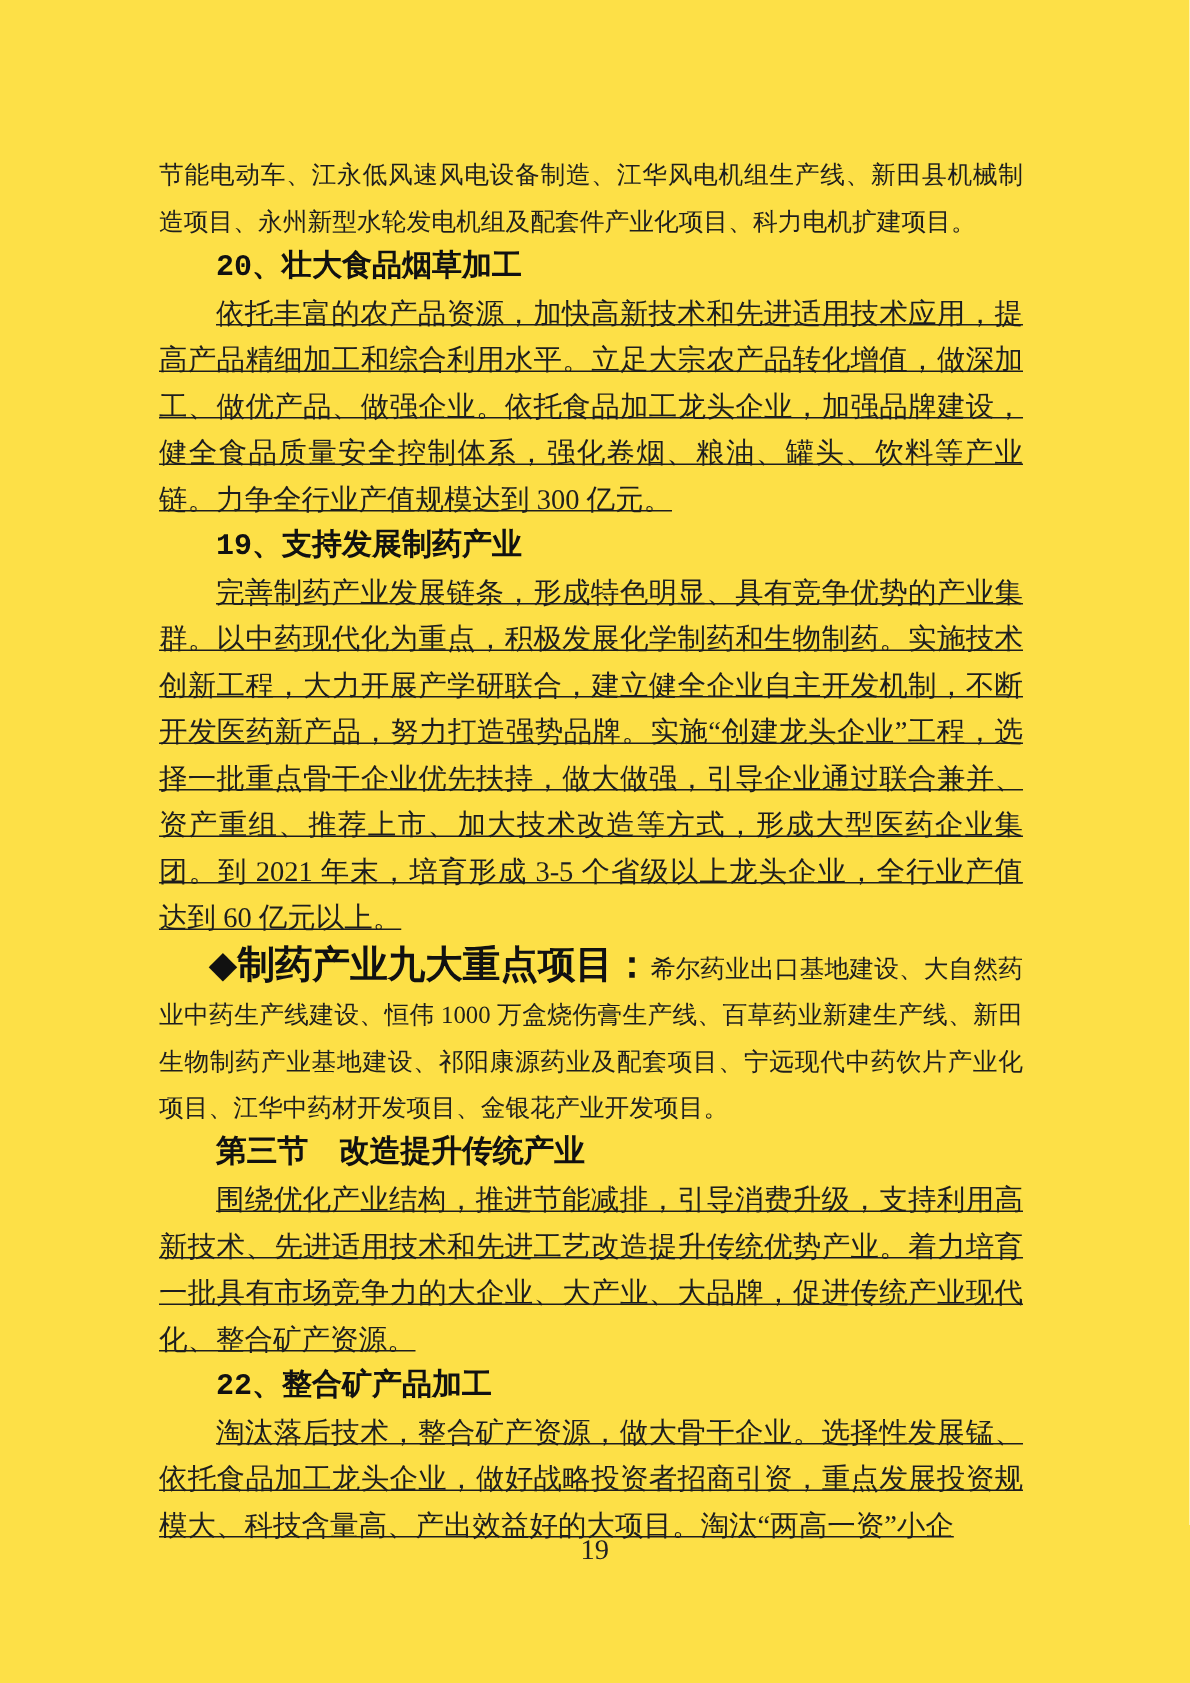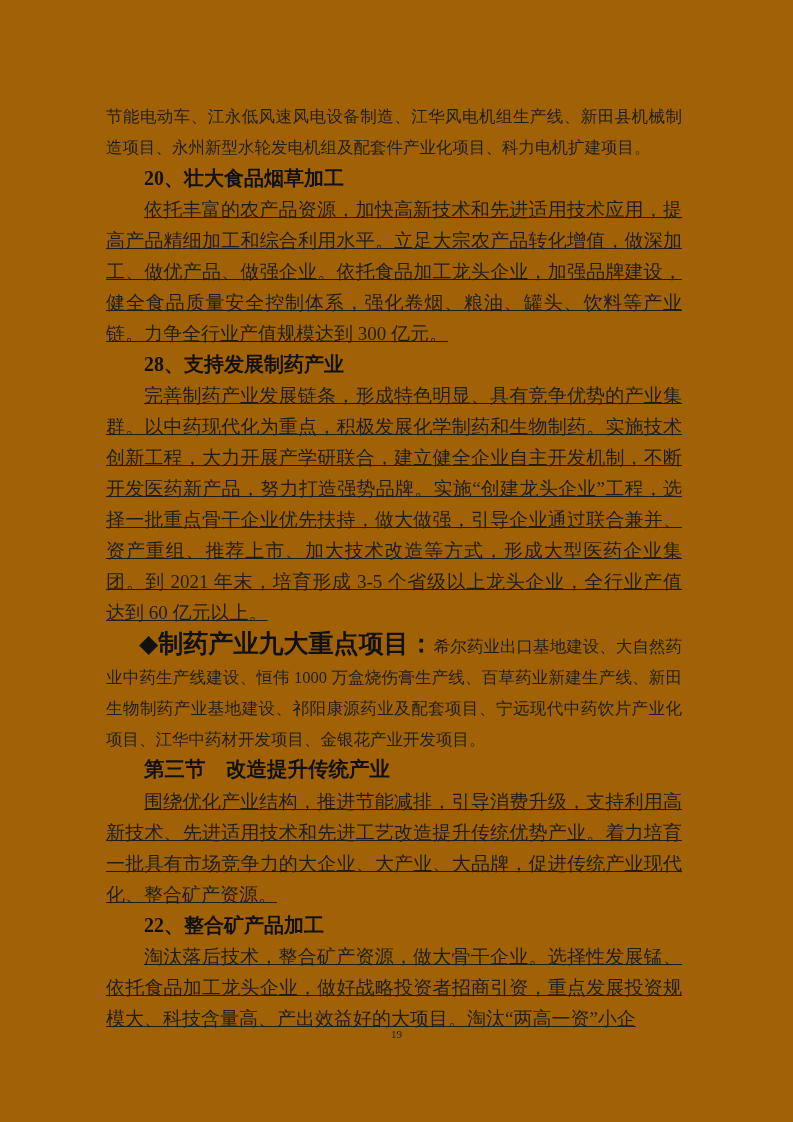--- a/index.html
+++ b/index.html
@@ -1,21 +1,21 @@
 <!DOCTYPE html>
 <html><head>
 <meta charset="utf-8">
 <style>
   * { box-sizing: border-box; }
   html, body { margin: 0; padding: 0; background: #ffffff; }
   .page {
     position: relative;
     width: 793px;
     height: 1122px;
-    background: #a16207;
+    background: #fde047;
     overflow: hidden;
     font-family: "Liberation Serif", "DejaVu Serif", serif;
     color: #1e1e1e;
   }
   .text-block {
     position: absolute;
     left: 106px;
     top: 101px;
     width: 576px;
     text-align: justify;
@@ -38,21 +38,21 @@
   }
   .continuation { text-indent: 0; }
   .project { text-indent: 2em; }
   .project .lead {
     font-family: "Liberation Sans", "DejaVu Sans", sans-serif;
     font-weight: bold;
     font-size: 25px;
     color: #111111;
   }
   .heading {
-    font-family: Liberation Serif, serif;
+    font-family: Liberation Mono, monospace;
     font-weight: bold;
     font-size: 20px;
     line-height: 31px;
     text-indent: 1.9em;
     color: #111111;
     text-align: left;
   }
   .section-heading {
     font-family: Liberation Mono, monospace;
     font-weight: bold;
@@ -61,38 +61,38 @@
     text-indent: 1.85em;
     color: #111111;
     text-align: left;
   }
   .page-number {
     position: absolute;
     top: 1024px;
     left: 0;
     width: 100%;
     text-align: center;
-    font-size: 11px;
+    font-size: 19px;
     line-height: 20px;
     color: #222222;
   }
 </style>
 </head>
 <body>
 
 <div class="page">
   <main class="text-block">
 
     <p class="small continuation">节能电动车、江永低风速风电设备制造、江华风电机组生产线、新田县机械制造项目、永州新型水轮发电机组及配套件产业化项目、科力电机扩建项目。</p>
 
     <h3 class="heading">20、壮大食品烟草加工</h3>
 
     <p class="para">依托丰富的农产品资源，加快高新技术和先进适用技术应用，提高产品精细加工和综合利用水平。立足大宗农产品转化增值，做深加工、做优产品、做强企业。依托食品加工龙头企业，加强品牌建设，健全食品质量安全控制体系，强化卷烟、粮油、罐头、饮料等产业链。力争全行业产值规模达到 300 亿元。</p>
 
-    <h3 class="heading">28、支持发展制药产业</h3>
+    <h3 class="heading">19、支持发展制药产业</h3>
 
     <p class="para">完善制药产业发展链条，形成特色明显、具有竞争优势的产业集群。以中药现代化为重点，积极发展化学制药和生物制药。实施技术创新工程，大力开展产学研联合，建立健全企业自主开发机制，不断开发医药新产品，努力打造强势品牌。实施“创建龙头企业”工程，选择一批重点骨干企业优先扶持，做大做强，引导企业通过联合兼并、资产重组、推荐上市、加大技术改造等方式，形成大型医药企业集团。到 2021 年末，培育形成 3-5 个省级以上龙头企业，全行业产值达到 60 亿元以上。</p>
 
     <p class="small project"><span class="lead">◆制药产业九大重点项目：</span><span>希尔药业出口基地建设、大自然药业中药生产线建设、恒伟 1000 万盒烧伤膏生产线、百草药业新建生产线、新田生物制药产业基地建设、祁阳康源药业及配套项目、宁远现代中药饮片产业化项目、江华中药材开发项目、金银花产业开发项目。</span></p>
 
     <h2 class="section-heading">第三节　改造提升传统产业</h2>
 
     <p class="para">围绕优化产业结构，推进节能减排，引导消费升级，支持利用高新技术、先进适用技术和先进工艺改造提升传统优势产业。着力培育一批具有市场竞争力的大企业、大产业、大品牌，促进传统产业现代化、整合矿产资源。</p>
 
     <h3 class="heading">22、整合矿产品加工</h3>

